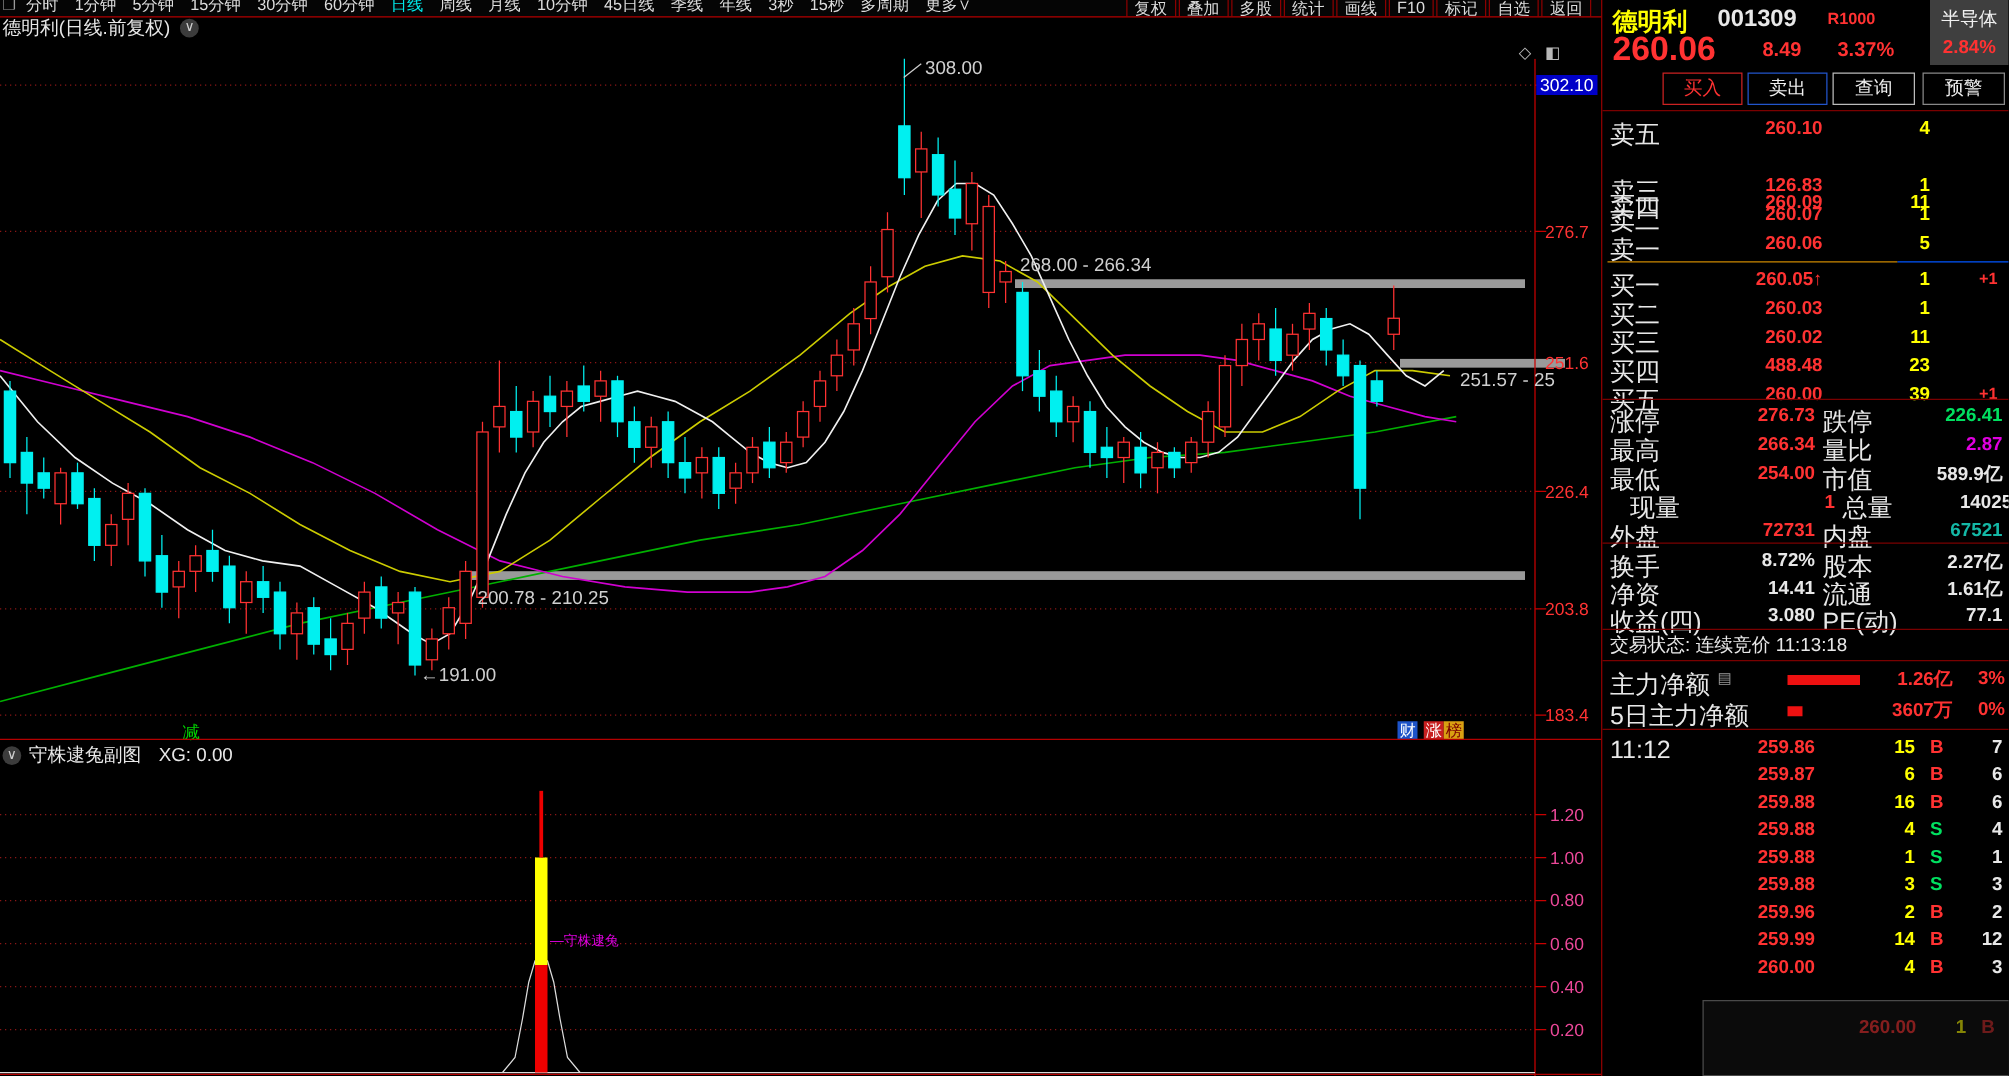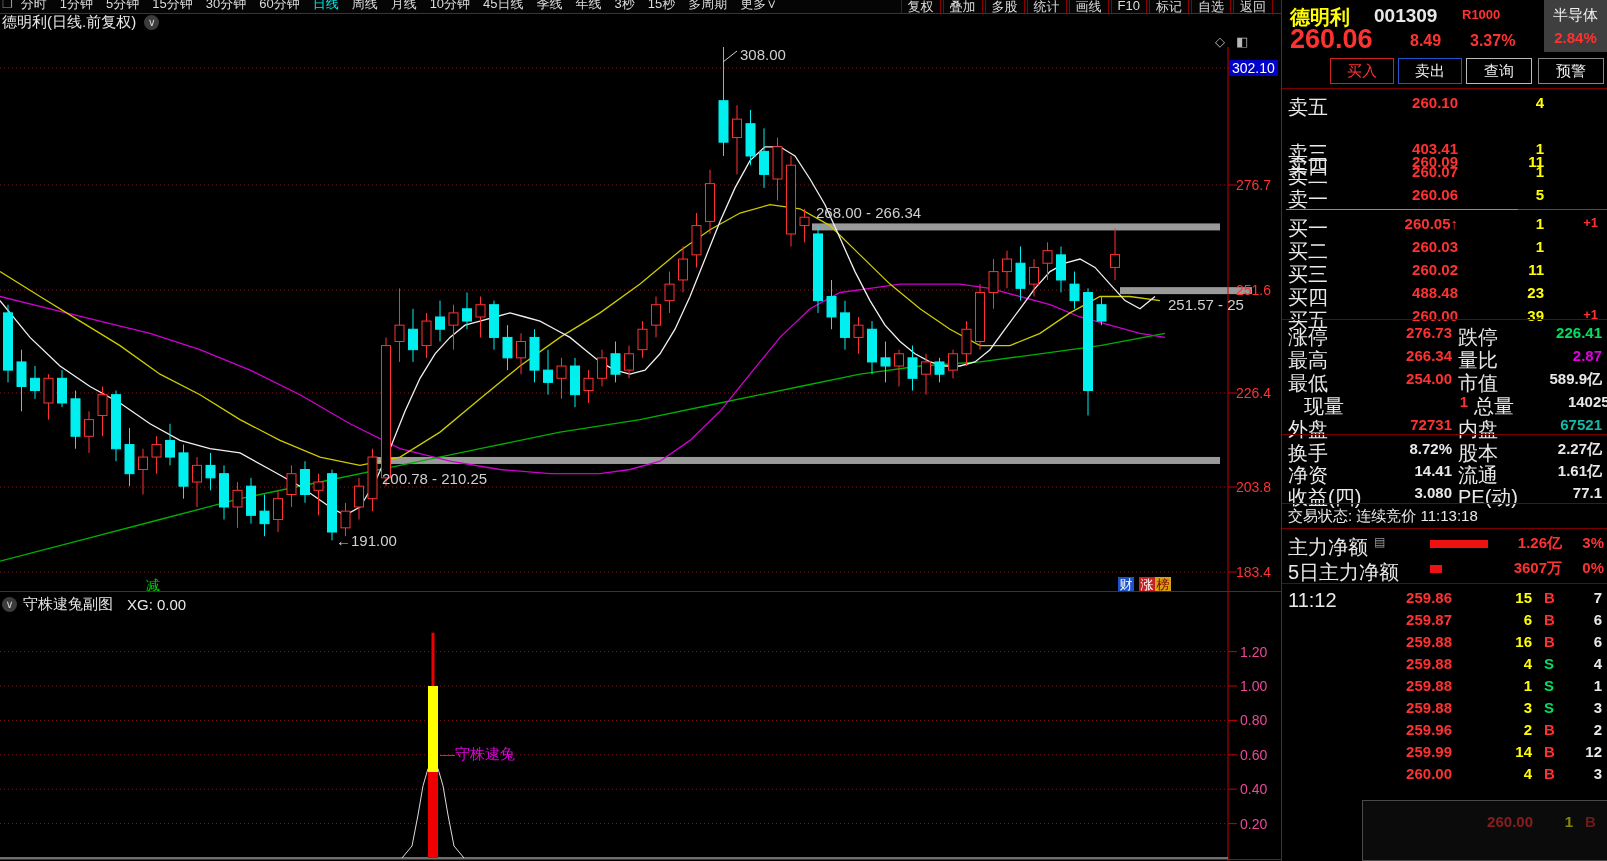--- a/index.html
+++ b/index.html
@@ -323,21 +323,21 @@
   <div class="abs" style="left:146px;top:577px;color:#00d400;font-size:14px">减</div>
   <div class="tagbox" style="left:1118px;top:577px;background:#1d53c8">财</div>
   <div class="tagbox" style="left:1139px;top:577px;background:#c82020">涨</div>
   <div class="tagbox" style="left:1155px;top:577px;background:#d9a012;color:#7a0000">榜</div>
 
   <div class="abs" id="subhdr">
     <span class="chev" style="margin:0 6px 0 0">∨</span>
     <span class="w">守株逮兔副图</span>
     <span class="w" style="margin-left:14px">XG: 0.00</span>
   </div>
-  <div class="abs" style="left:440px;top:745px;color:#e000e0;font-size:15px">—守株逮兔</div>
+  <div class="abs" style="left:440px;top:745px;color:#e000e0;font-size:11px">—守株逮兔</div>
 
   <div class="abs" style="left:0;top:591px;width:1281px;height:1px;background:#b40000"></div>
   <div class="abs" style="left:0;top:859px;width:1281px;height:1px;background:#b40000"></div>
   <div class="vline" style="left:1281px;top:0;height:861px"></div>
 
   <div class="abs" id="panel">
     <span class="abs" style="left:8px;top:4px;color:#ffff00;font-size:20px;font-weight:bold">德明利</span>
     <span class="abs" style="left:92px;top:5px;color:#e8e8e8;font-size:19px;font-weight:bold">001309</span>
     <span class="abs" style="left:180px;top:7px;color:#ff3232;font-size:13px;font-weight:bold">R1000</span>
     <span class="abs" style="left:8px;top:24px;color:#ff3232;font-size:27px;font-weight:bold">260.06</span>
@@ -359,21 +359,21 @@
           <span class="rval r" style="left: 66px; top: 2px; width: 110px;">260.10</span>
           <span class="rval y" style="left: 180px; top: 2px; width: 82px;">4</span>
         </div>
         <div class="abs" style="left: 0px; top: 115px; width: 325px; height: 23px; margin-top: 36px;">
           <span class="rowlab" style="left: 6px; top: 2px;">卖四</span>
           <span class="rval r" style="left: 66px; top: 2px; width: 110px;">260.09</span>
           <span class="rval y" style="left: 180px; top: 2px; width: 82px;">11</span>
         </div>
         <div class="abs" style="left: 0px; top: 138px; width: 325px; height: 23px;">
           <span class="rowlab" style="left: 6px; top: 2px;">卖三</span>
-          <span class="rval r" style="left: 66px; top: 2px; width: 110px;">403.41</span>
+          <span class="rval r" style="left: 66px; top: 2px; width: 110px;">126.83</span>
           <span class="rval y" style="left: 180px; top: 2px; width: 82px;">1</span>
         </div>
         <div class="abs" style="left: 0px; top: 161px; width: 325px; height: 23px;">
           <span class="rowlab" style="left: 6px; top: 2px;">卖二</span>
           <span class="rval r" style="left: 66px; top: 2px; width: 110px;">260.07</span>
           <span class="rval y" style="left: 180px; top: 2px; width: 82px;">1</span>
         </div>
         <div class="abs" style="left: 0px; top: 184px; width: 325px; height: 23px;">
           <span class="rowlab" style="left: 6px; top: 2px;">卖一</span>
           <span class="rval r" style="left: 66px; top: 2px; width: 110px;">260.06</span>

